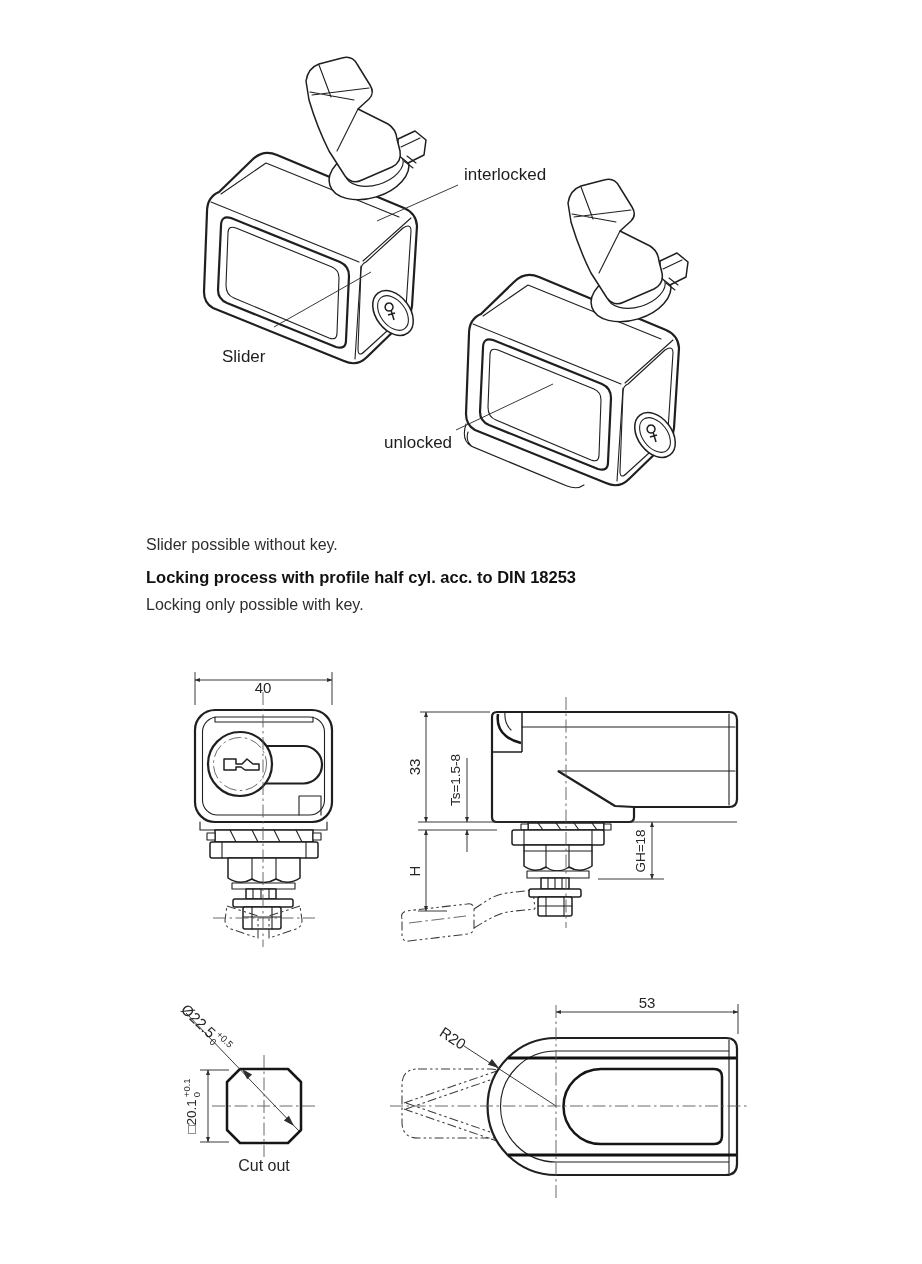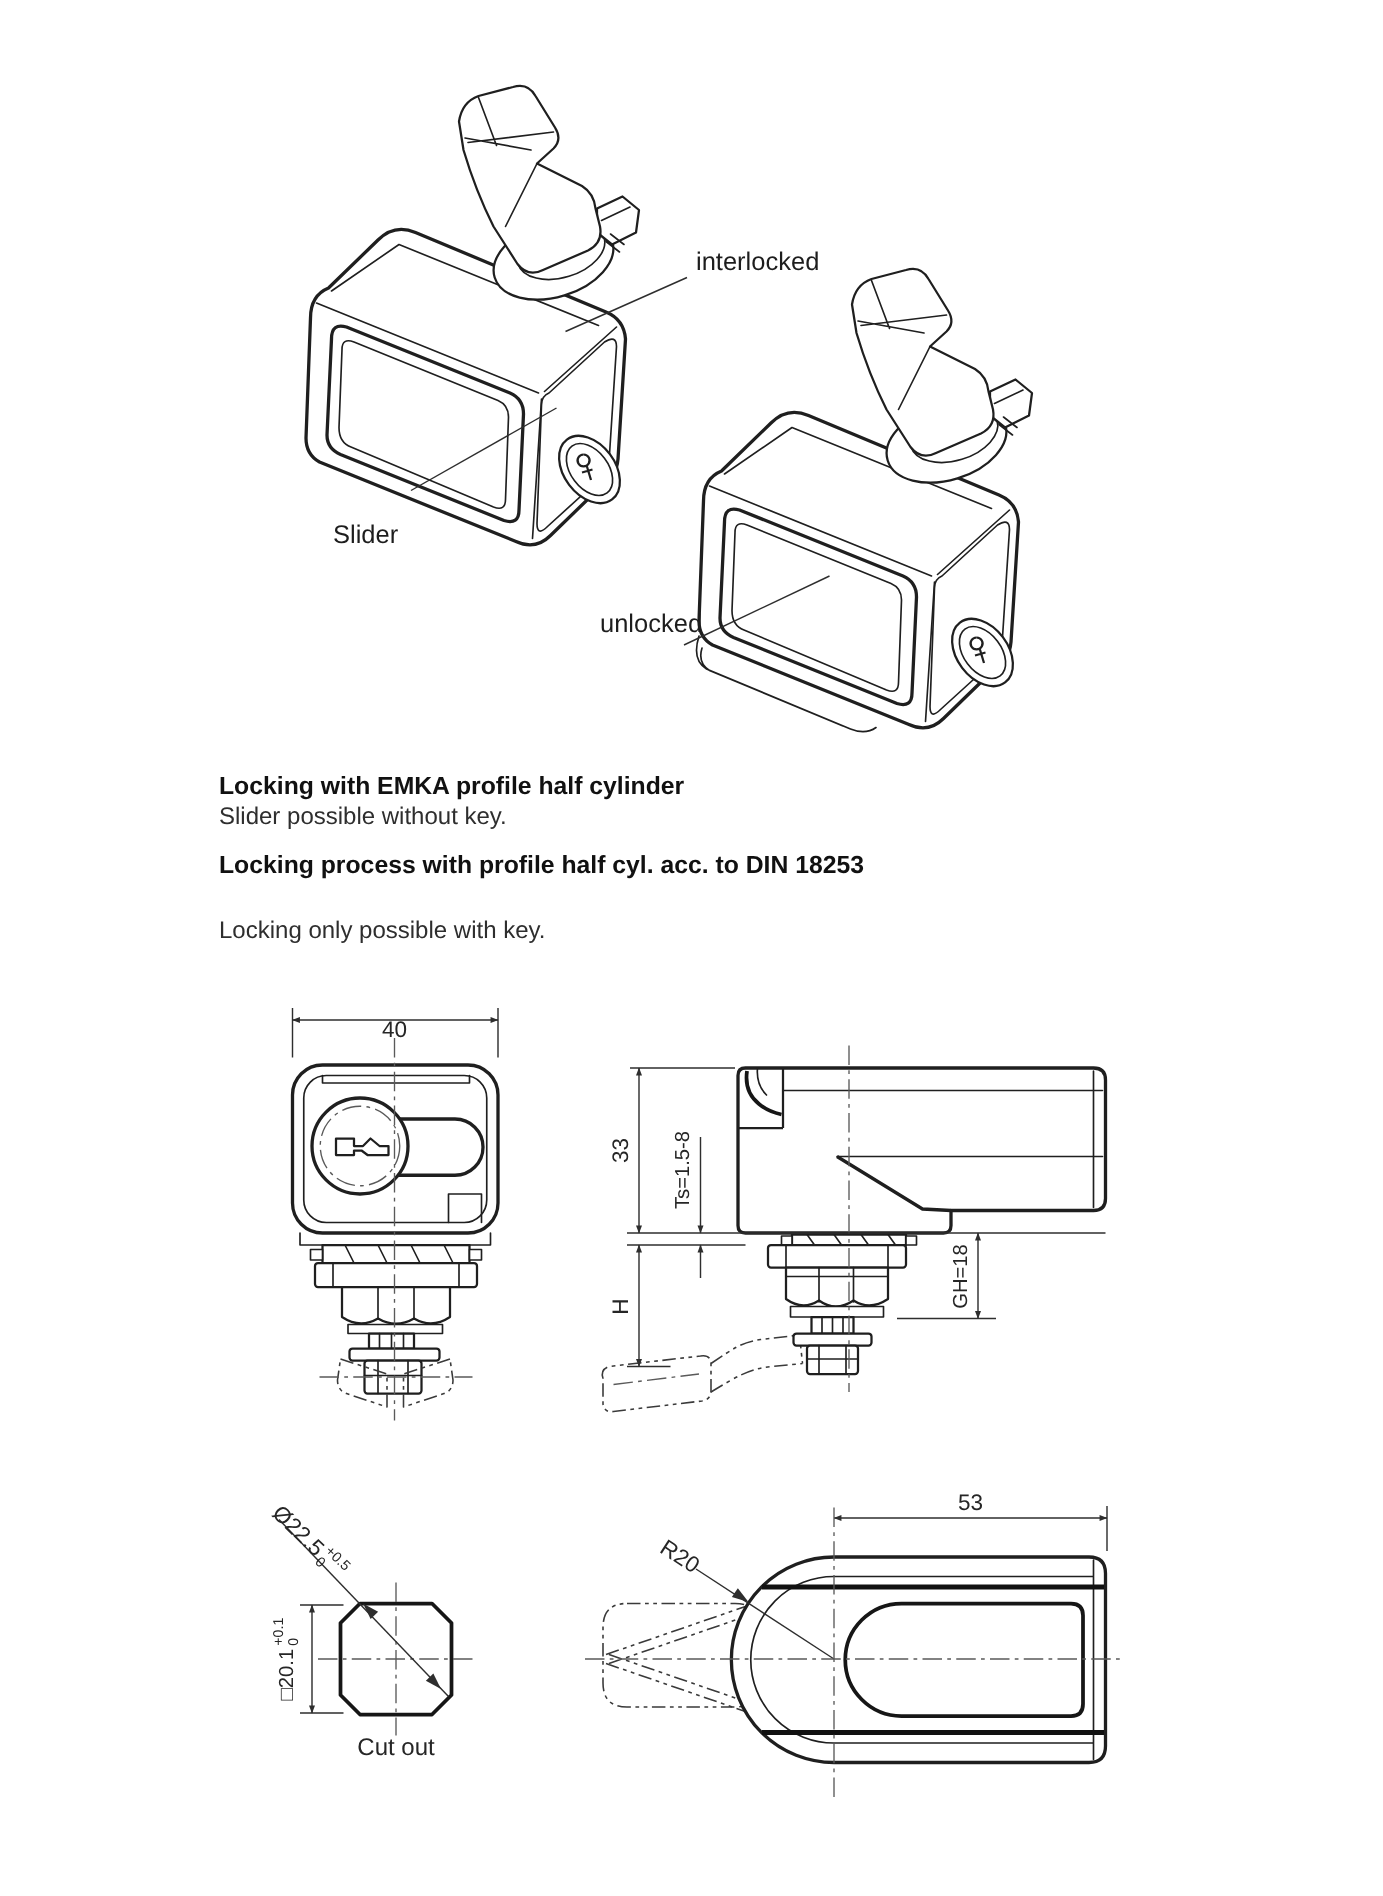--- a/index.html
+++ b/index.html
@@ -158,26 +158,25 @@
     <line class="dl" x1="556" y1="1012" x2="738" y2="1012" marker-start="url(#ah)" marker-end="url(#ah)"></line>
     <line class="dl" x1="464" y1="1046" x2="556" y2="1106"></line>
     <polygon class="ar" points="499,1068 491.9,1058.9 487.9,1064.7"></polygon>
     <line class="cl" x1="390" y1="1106" x2="800" y2="1106"></line>
     <line class="cl" x1="556" y1="1005" x2="556" y2="1198"></line>
   </g>
 </svg>
 
 <div class="lbl" style="left:464px;top:166px;">interlocked</div>
 <div class="lbl" style="left:222px;top:320px;margin-top:28px;">Slider</div>
-<div class="lbl" style="left:384px;top:407px;margin-left:16px;">unlocked</div>
-
-<div class="note-h" style="left:146px;top:515px;">Locking with EMKA profile half cylinder</div>
+<div class="lbl" style="left:384px;top:434px;">unlocked</div>
+
 <div class="note-b" style="left:146px;top:536px;">Slider possible without key.</div>
 <div class="note-h" style="left:146px;top:568px;">Locking process with profile half cyl. acc. to DIN 18253</div>
-<div class="note-b" style="left:146px;top:612px;">Locking only possible with key.</div>
+<div class="note-b" style="left:146px;top:596px;">Locking only possible with key.</div>
 
 <div class="dim" style="left:263px;top:671px;margin-top:16px;">40</div>
 <div class="dim rotm90" style="left:414px;top:767px;">33</div>
 <div class="dim dim-sm rotm90" style="left:455px;top:780px;">Ts=1.5-8</div>
 <div class="dim rotm90" style="left:414px;top:871px;">H</div>
 <div class="dim dim-sm rotm90" style="left:640px;top:851px;">GH=18</div>
 <div class="dim" style="left:647px;top:1002px;text-align:center;">53</div>
 <div class="dim rot33" style="left:453px;top:1038px;">R20</div>
 
 <div class="dim rot44" style="left:206px;top:1028px;">

